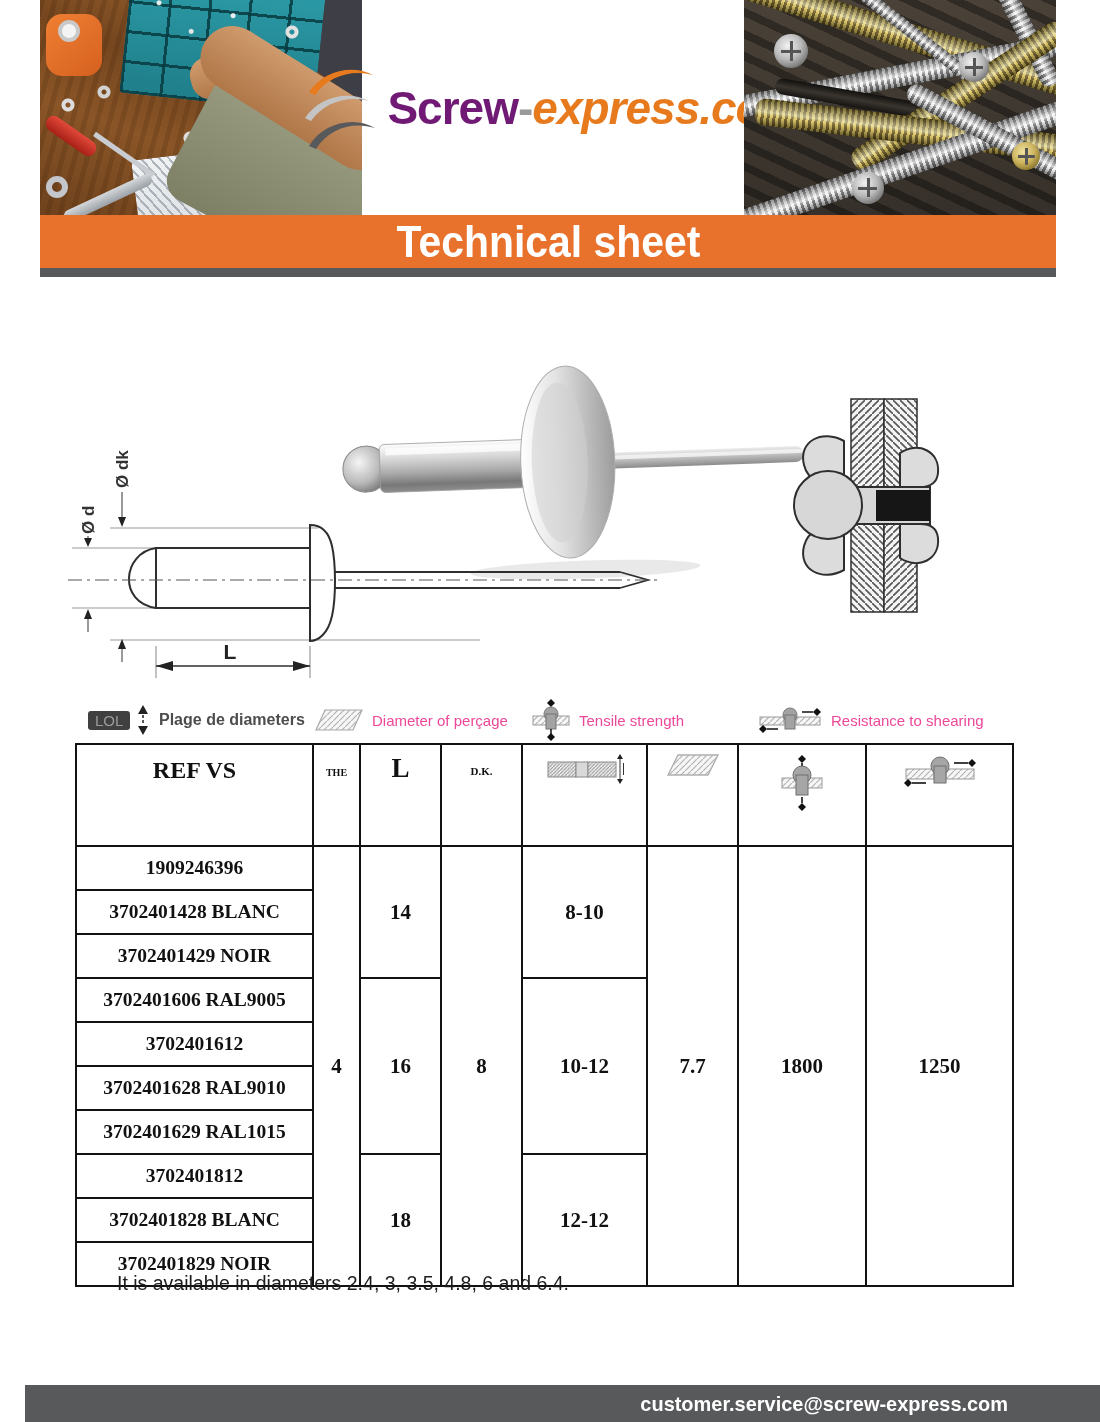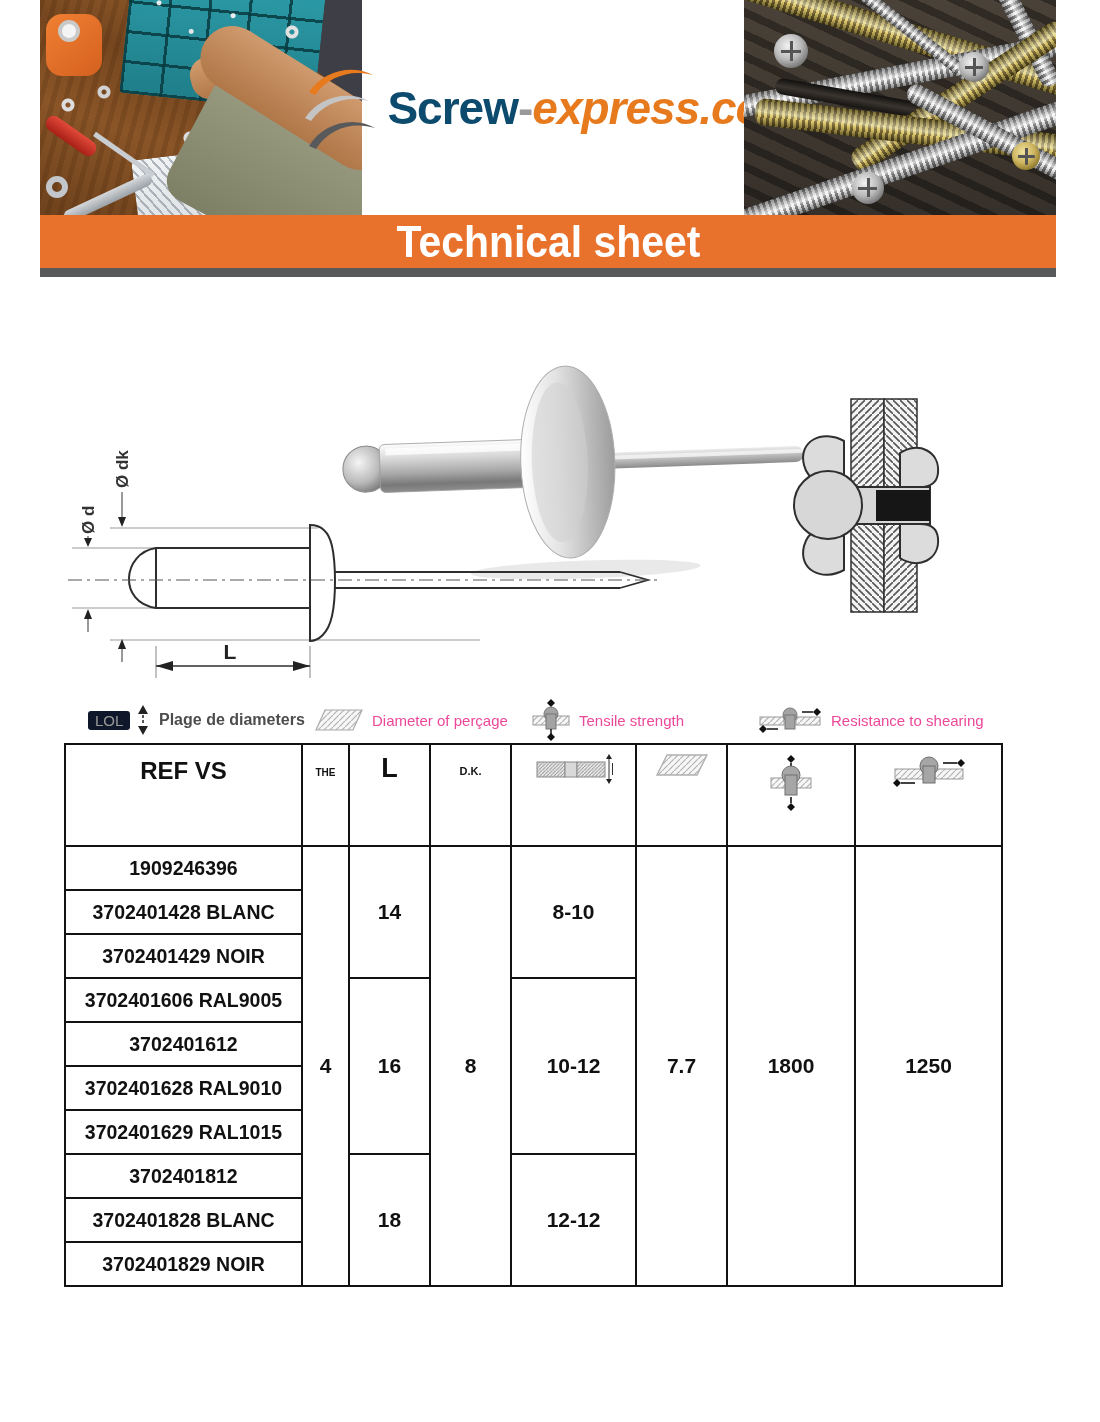--- a/index.html
+++ b/index.html
@@ -48,21 +48,21 @@
   .sd-rod { left:48px; top:152px; width:72px; height:5px; transform:rotate(35deg); background:#c9ccd0; }
   .wrench { left:20px; top:192px; width:96px; height:12px; transform:rotate(-25deg); border-radius:6px;
     background:linear-gradient(#d5d8db,#9aa0a6); }
   .wrench-head { left:6px; top:176px; width:22px; height:22px; border-radius:50%;
     border:6px solid #c3c7cb; box-sizing:border-box; background:transparent; }
 
   .logo-zone { position:absolute; left:362px; top:0; width:382px; height:215px; background:#fff;
     display:flex; align-items:center; justify-content:center; }
   .logo-row { display:flex; align-items:center; gap:10px; }
   .logo-text { font-size:46px; font-weight:bold; letter-spacing:-1px; white-space:nowrap; }
-  .logo-word { color:#0c4a6e; }
+  .logo-word { color:#701a75; }
   .logo-dash { color:#9a9a9a; }
   .logo-domain { color:#e87a1e; font-style:italic; }
 
   .photo-right { position:absolute; left:744px; top:0; width:312px; height:215px; overflow:hidden;
     background: linear-gradient(#4a4238,#36302a); }
   .pile-shade { inset:0; background:repeating-linear-gradient(25deg, rgba(0,0,0,.35) 0 8px, transparent 8px 20px); }
   .bar-silver { position:absolute; border-radius:10px; background:
       linear-gradient(0deg, rgba(0,0,0,.45), rgba(255,255,255,.15) 35%, rgba(255,255,255,.7) 50%, rgba(0,0,0,.4) 100%),
       repeating-linear-gradient(90deg, #6f6f6f 0 3px, #e9e9e9 3px 6px); }
   .bar-brass { position:absolute; border-radius:10px; background:
@@ -85,24 +85,24 @@
   .product-title { position:absolute; left:0; top:312px; width:100%; text-align:center;
     color:#d4722c; font-size:17.5px; font-weight:bold; letter-spacing:.4px; }
 
   
   svg text { font-family:"Liberation Sans", sans-serif; }
 
   
   .legend-item { position:absolute; top:698px; height:44px; display:flex; align-items:center; gap:9px; }
   .legend-label { font-size:15px; color:#ec4899; white-space:nowrap; }
   .legend-label.strong { font-weight:bold; color:#4d4d4d; font-size:16px; }
-  .lol-badge { background:#0f172a; color:#9a9a9a; padding:1px 7px; border-radius:3px; font-size:15px; }
+  .lol-badge { background:#404040; color:#9a9a9a; padding:1px 7px; border-radius:3px; font-size:15px; }
 
   
-  .spec-table { position:absolute; left:64px; top:743px; border-collapse:collapse; table-layout:fixed; }
+  .spec-table { position:absolute; left:75px; top:743px; border-collapse:collapse; table-layout:fixed;font-family:Liberation Serif, serif; }
   .spec-table td { border:2px solid #121212; text-align:center; vertical-align:middle; padding:0; color:#111; }
   .head-row td { height:78px; vertical-align:top; }
   .ref-header { font-size:24px; font-weight:bold; padding-top:12px !important; }
   .the-header { font-size:10px; font-weight:bold; padding-top:22px !important;margin-left:12px; }
   .l-header { font-size:27px; font-weight:bold; padding-top:8px !important; }
   .dk-header { font-size:11px; font-weight:bold; padding-top:20px !important; }
   .icon-cell { padding-top:8px !important; }
   .ref-cell { font-size:19.5px; font-weight:bold; height:42px; }
   .val { font-size:21px; font-weight:bold; }
 
@@ -429,15 +429,19 @@
       </tr>
       <tr>
         <td class="ref-cell">3702401828 BLANC</td>
       </tr>
       <tr>
         <td class="ref-cell">3702401829 NOIR</td>
       </tr>
     </tbody>
   </table>
 
-
+  <div class="availability">It is available in diameters 2.4, 3, 3.5, 4.8, 6 and 6.4.</div>
+
+  <div class="footer-bar">
+    <span class="footer-email">customer.service@screw-express.com</span>
+  </div>
 
 </div>
 
 </body></html>

